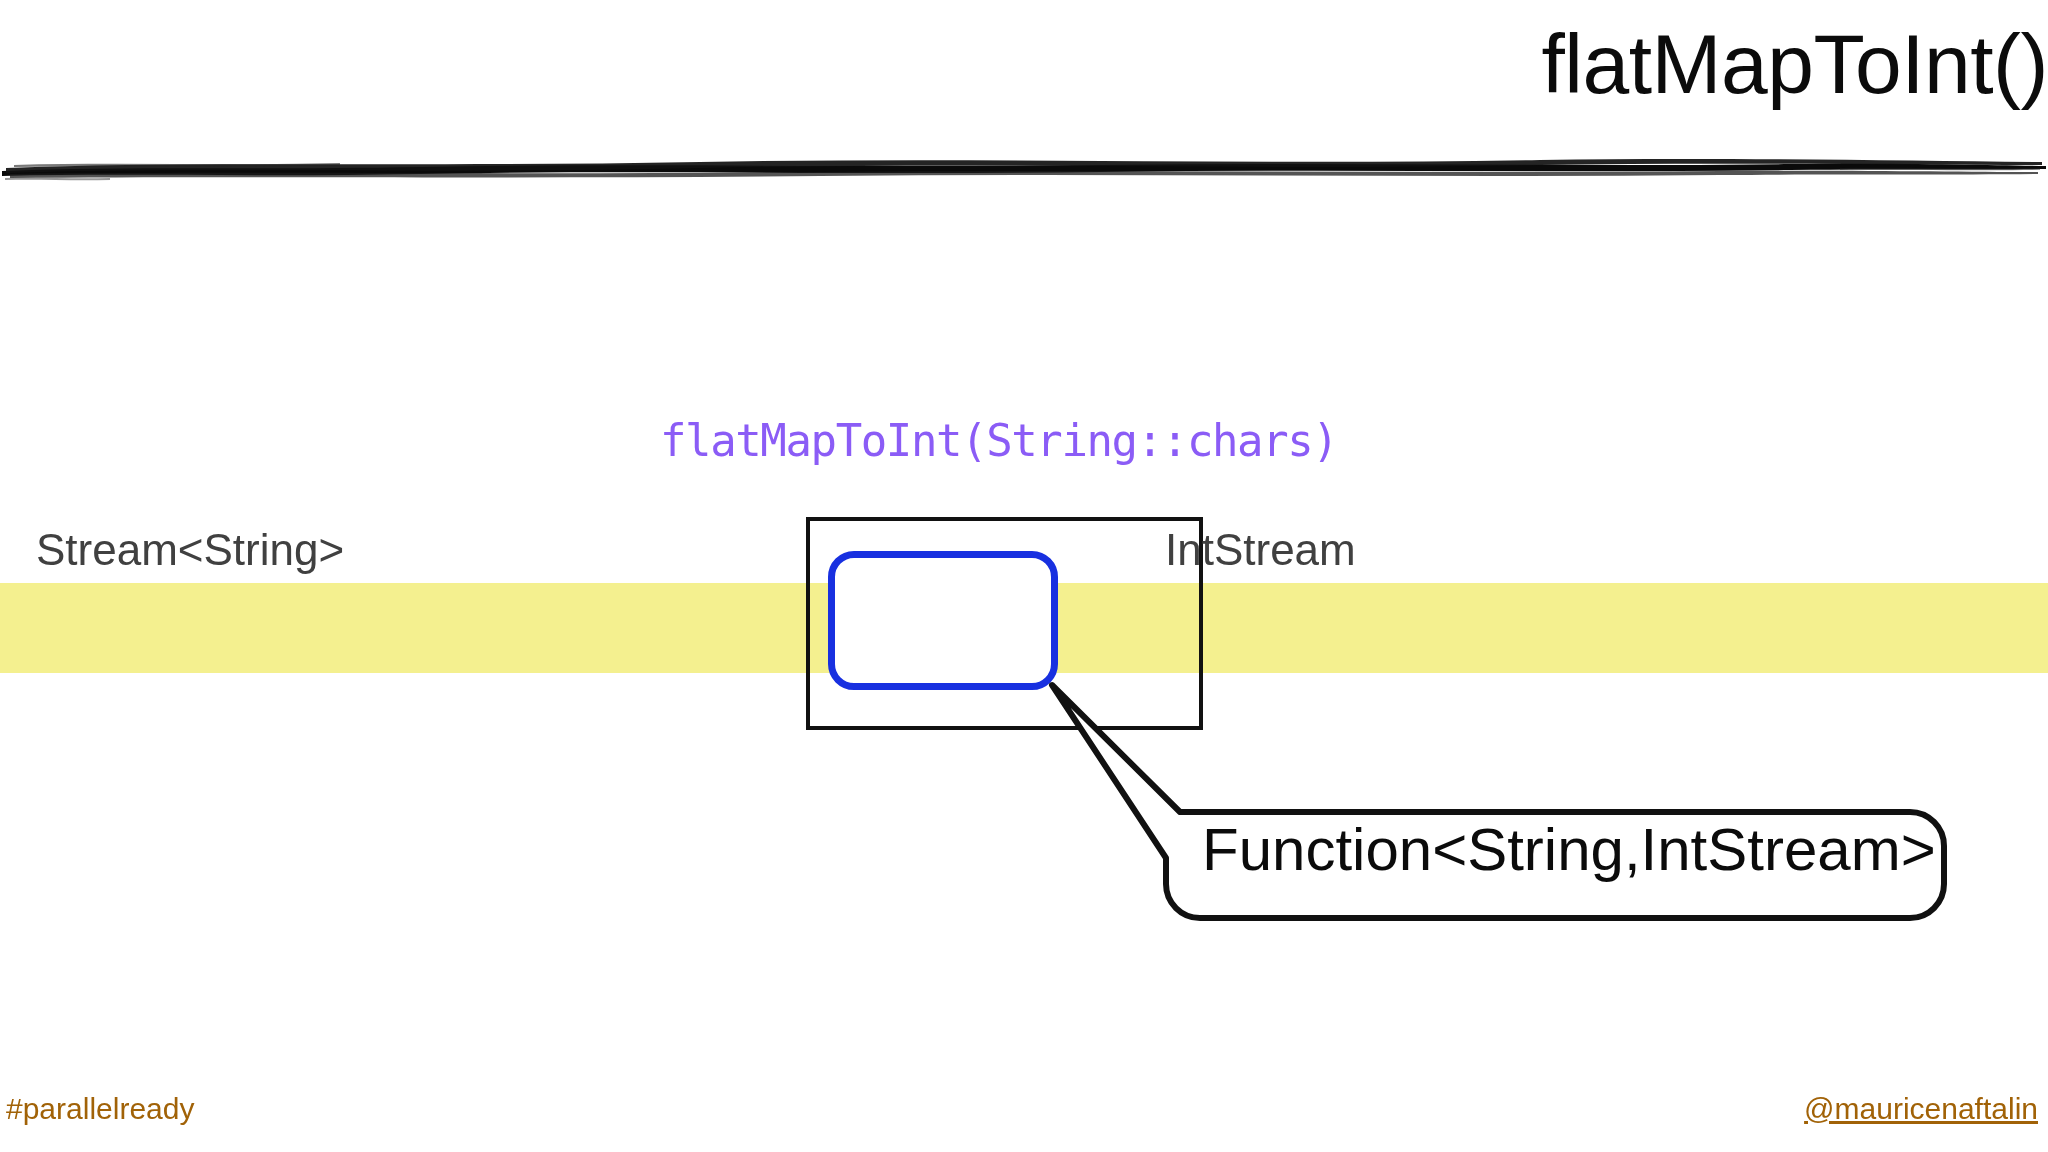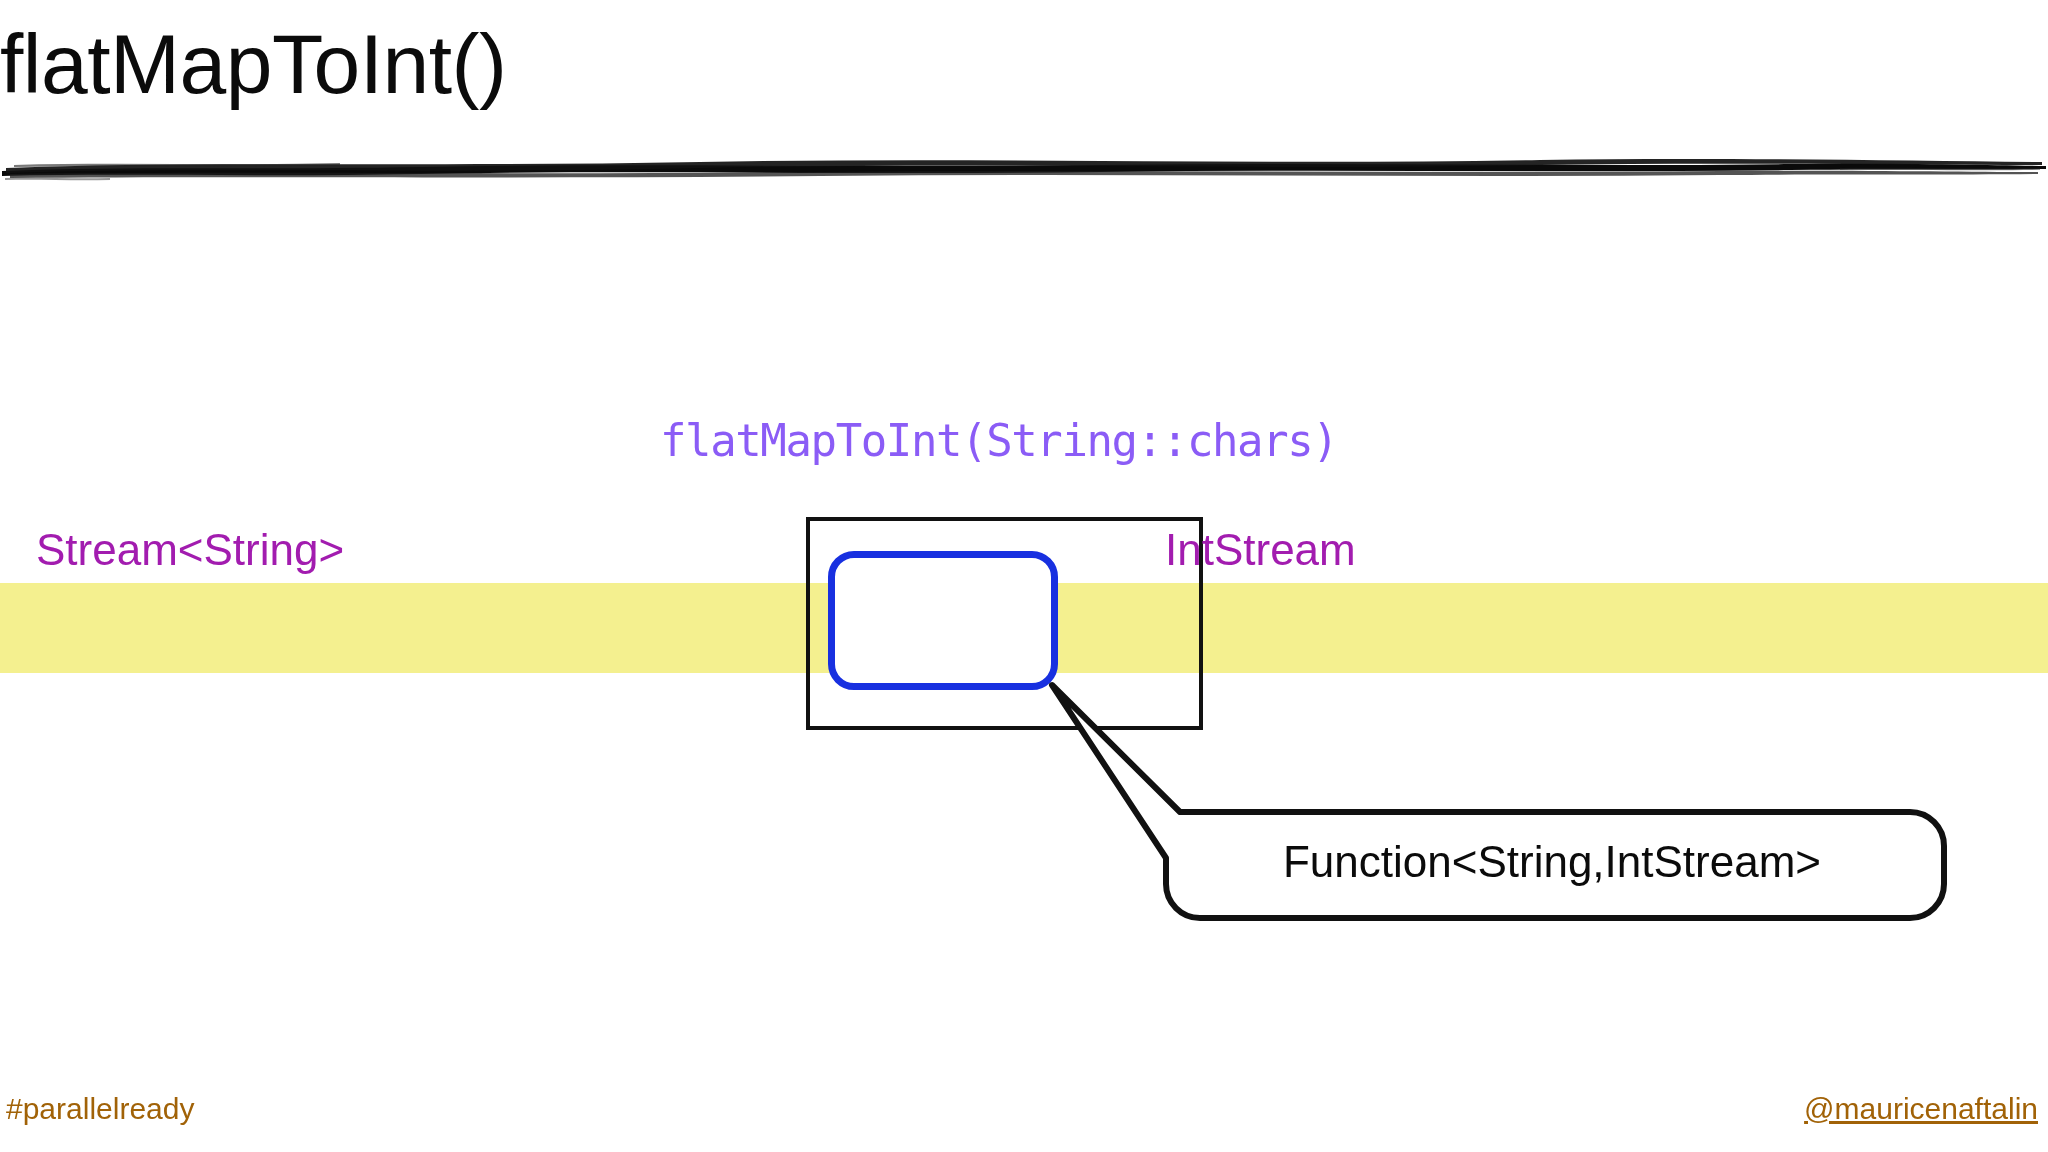--- a/index.html
+++ b/index.html
@@ -18,21 +18,21 @@
     background: #ffffff;
     overflow: hidden;
   }
 
   
   #slide-title {
     position: absolute;
     left: 0;
     top: 22px;
     width: 2048px;
-    text-align: left;
+    text-align: right;
     font-family: "Liberation Sans", sans-serif;
     font-size: 84px;
     font-weight: 400;
     letter-spacing: -0.5px;
     color: #0b0b0b;
     line-height: 1.0;
     white-space: nowrap;
   }
 
   
@@ -87,21 +87,21 @@
     background: #ffffff;
     box-sizing: border-box;
   }
 
   
   .type-label {
     position: absolute;
     font-family: "Liberation Sans", sans-serif;
     font-size: 44px;
     font-weight: 400;
-    color: #a21caf;
+    color: #404040;
     white-space: nowrap;
     line-height: 1;
   }
   #label-source { left: 36px;  top: 528px; }
   #label-target { left: 1165px; top: 528px; }
 
   #label-operation {
     position: absolute;
     left: 660px;
     top: 419px;
@@ -123,26 +123,25 @@
     height: 260px;
   }
   #callout svg { display: block; width: 930px; height: 260px; }
   #callout-text {
     position: absolute;
     left: 1202px;
     top: 820px;
     width: 700px;
     text-align: center;
     font-family: "Liberation Sans", sans-serif;
-    font-size: 44px;
+    font-size: 60px;
     font-weight: 400;
     color: #0b0b0b;
     white-space: nowrap;
     line-height: 1;
-    margin-top: 20px;
   }
 
   
   .footer-text {
     position: absolute;
     top: 1094px;
     font-family: "Liberation Sans", sans-serif;
     font-size: 30px;
     font-weight: 400;
     color: #a16207;

